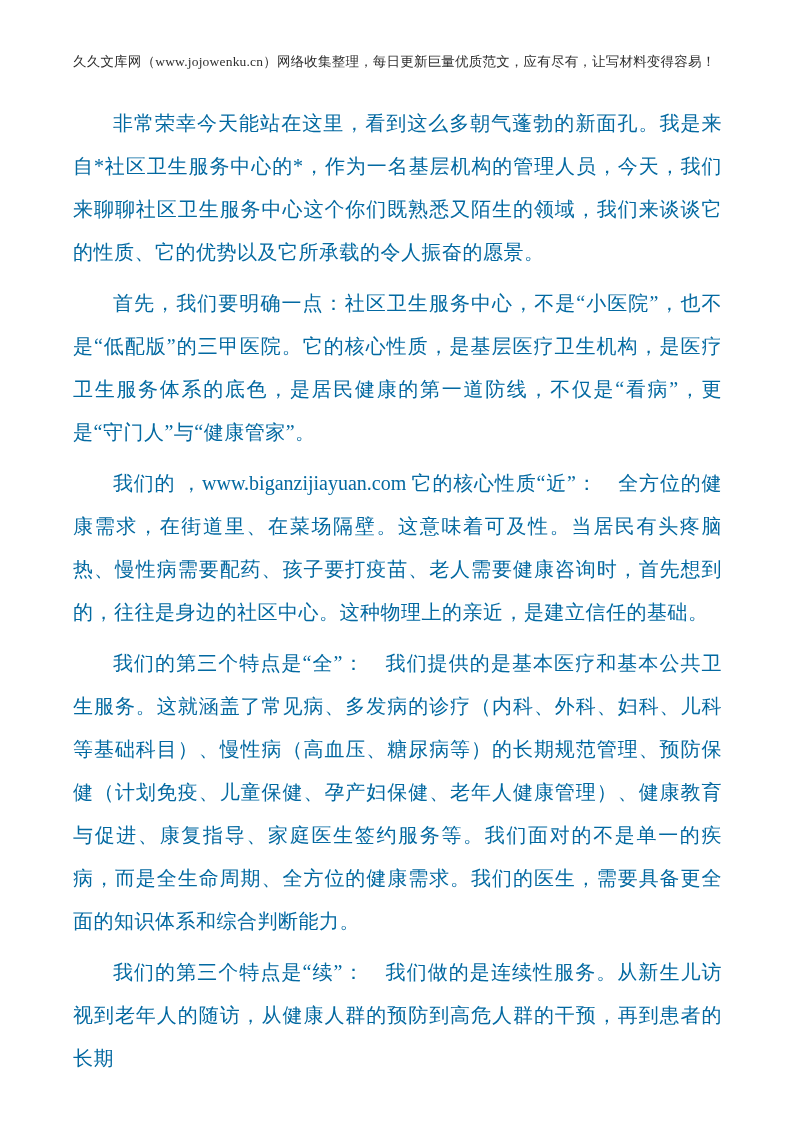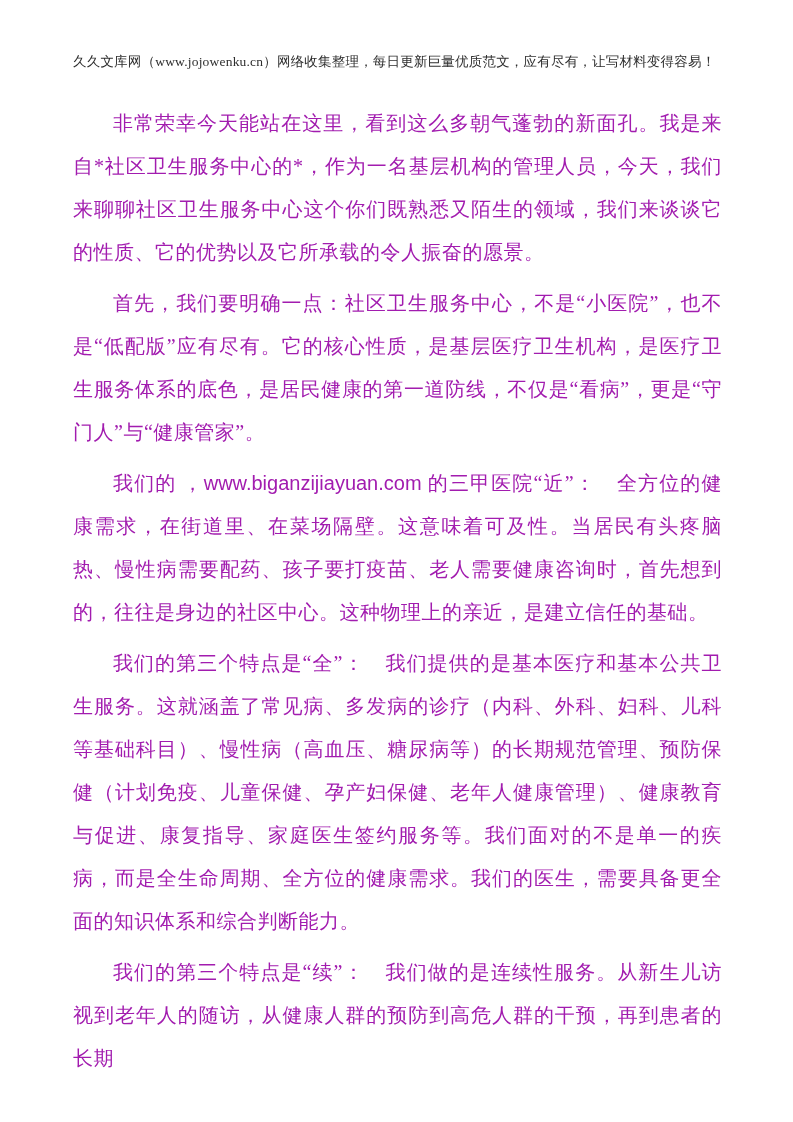--- a/index.html
+++ b/index.html
@@ -28,35 +28,35 @@
   .doc-body {
     margin-top: 30px;
   }
   .para {
     margin: 0 0 8px 0;
     font-size: 20px;
     line-height: 43px;
     text-indent: 2em;
     text-align: justify;
     letter-spacing: 0.5px;
-    color: #a21caf;
+    color: #0369a1;
   }
   .para span.bold {
     font-weight: 400;
   }
   .para span.latin {
-    font-family: Liberation Sans, sans-serif;
+    font-family: Liberation Serif, serif;
     letter-spacing: 0;
   }
 </style>
 </head>
 <body>
 
 <div class="page">
   <div class="doc-header">久久文库网（www.jojowenku.cn）网络收集整理，每日更新巨量优质范文，应有尽有，让写材料变得容易！</div>
   <div class="doc-body">
       <p class="para"><span class="">非常荣幸今天能站在这里，看到这么多朝气蓬勃的新面孔。我是来自*社区卫生服务中心的*，作为一名基层机构的管理人员，今天，我们来聊聊社区卫生服务中心这个你们既熟悉又陌生的领域，我们来谈谈它的性质、它的优势以及它所承载的令人振奋的愿景。</span></p>
-      <p class="para"><span class="">首先，我们要明确一点：社区卫生服务中心，不是“小医院”，也不是“低配版”应有尽有。它的核心性质，是基层医疗卫生机构，是医疗卫生服务体系的底色，是居民健康的第一道防线，不仅是“看病”，更是“守门人”与“健康管家”。</span></p>
-      <p class="para"><span class="bold">我们的</span><span class=""> ，</span><span class=" latin">www.biganzijiayuan.com </span><span class="bold">的三甲医院“近”：</span><span class="">　全方位的健康需求，在街道里、在菜场隔壁。这意味着可及性。当居民有头疼脑热、慢性病需要配药、孩子要打疫苗、老人需要健康咨询时，首先想到的，往往是身边的社区中心。这种物理上的亲近，是建立信任的基础。</span></p>
+      <p class="para"><span class="">首先，我们要明确一点：社区卫生服务中心，不是“小医院”，也不是“低配版”的三甲医院。它的核心性质，是基层医疗卫生机构，是医疗卫生服务体系的底色，是居民健康的第一道防线，不仅是“看病”，更是“守门人”与“健康管家”。</span></p>
+      <p class="para"><span class="bold">我们的</span><span class=""> ，</span><span class=" latin">www.biganzijiayuan.com </span><span class="bold">它的核心性质“近”：</span><span class="">　全方位的健康需求，在街道里、在菜场隔壁。这意味着可及性。当居民有头疼脑热、慢性病需要配药、孩子要打疫苗、老人需要健康咨询时，首先想到的，往往是身边的社区中心。这种物理上的亲近，是建立信任的基础。</span></p>
       <p class="para"><span class="bold">我们的第三个特点是“全”：</span><span class="">　我们提供的是基本医疗和基本公共卫生服务。这就涵盖了常见病、多发病的诊疗（内科、外科、妇科、儿科等基础科目）、慢性病（高血压、糖尿病等）的长期规范管理、预防保健（计划免疫、儿童保健、孕产妇保健、老年人健康管理）、健康教育与促进、康复指导、家庭医生签约服务等。我们面对的不是单一的疾病，而是全生命周期、全方位的健康需求。我们的医生，需要具备更全面的知识体系和综合判断能力。</span></p>
       <p class="para"><span class="bold">我们的第三个特点是“续”：</span><span class="">　我们做的是连续性服务。从新生儿访视到老年人的随访，从健康人群的预防到高危人群的干预，再到患者的长期</span></p>
     </div>
 </div>
 
 </body></html>

